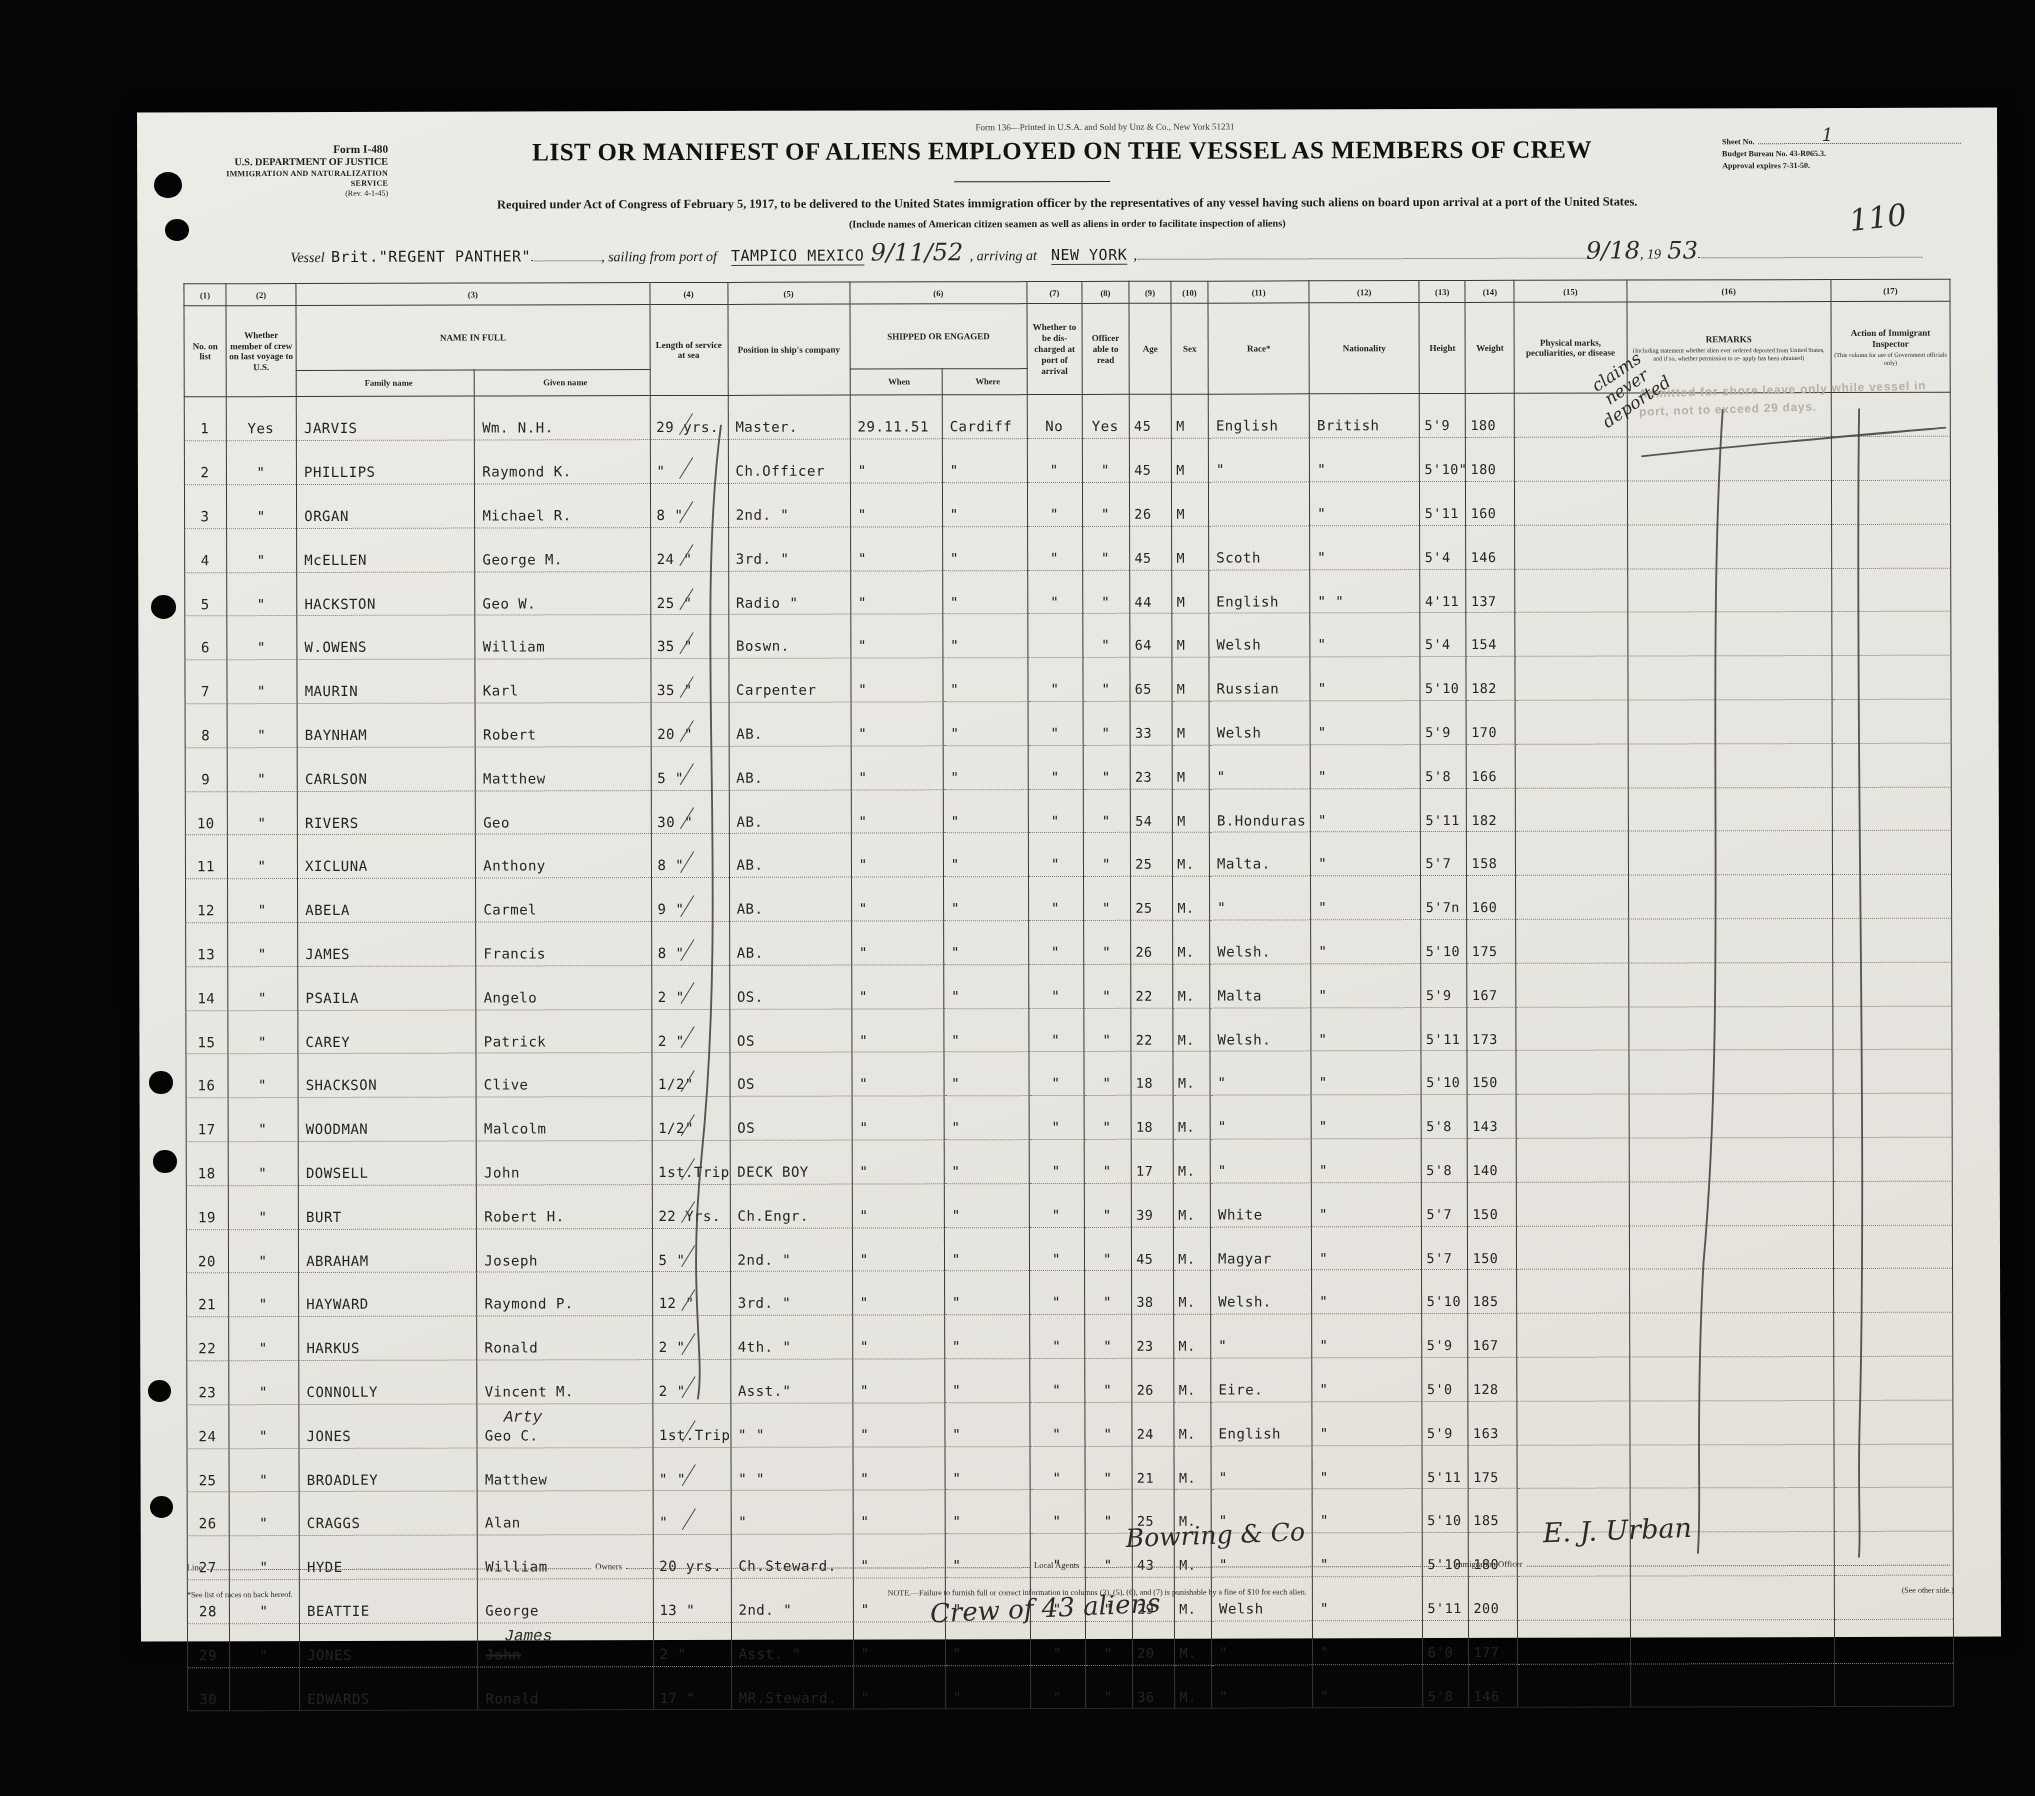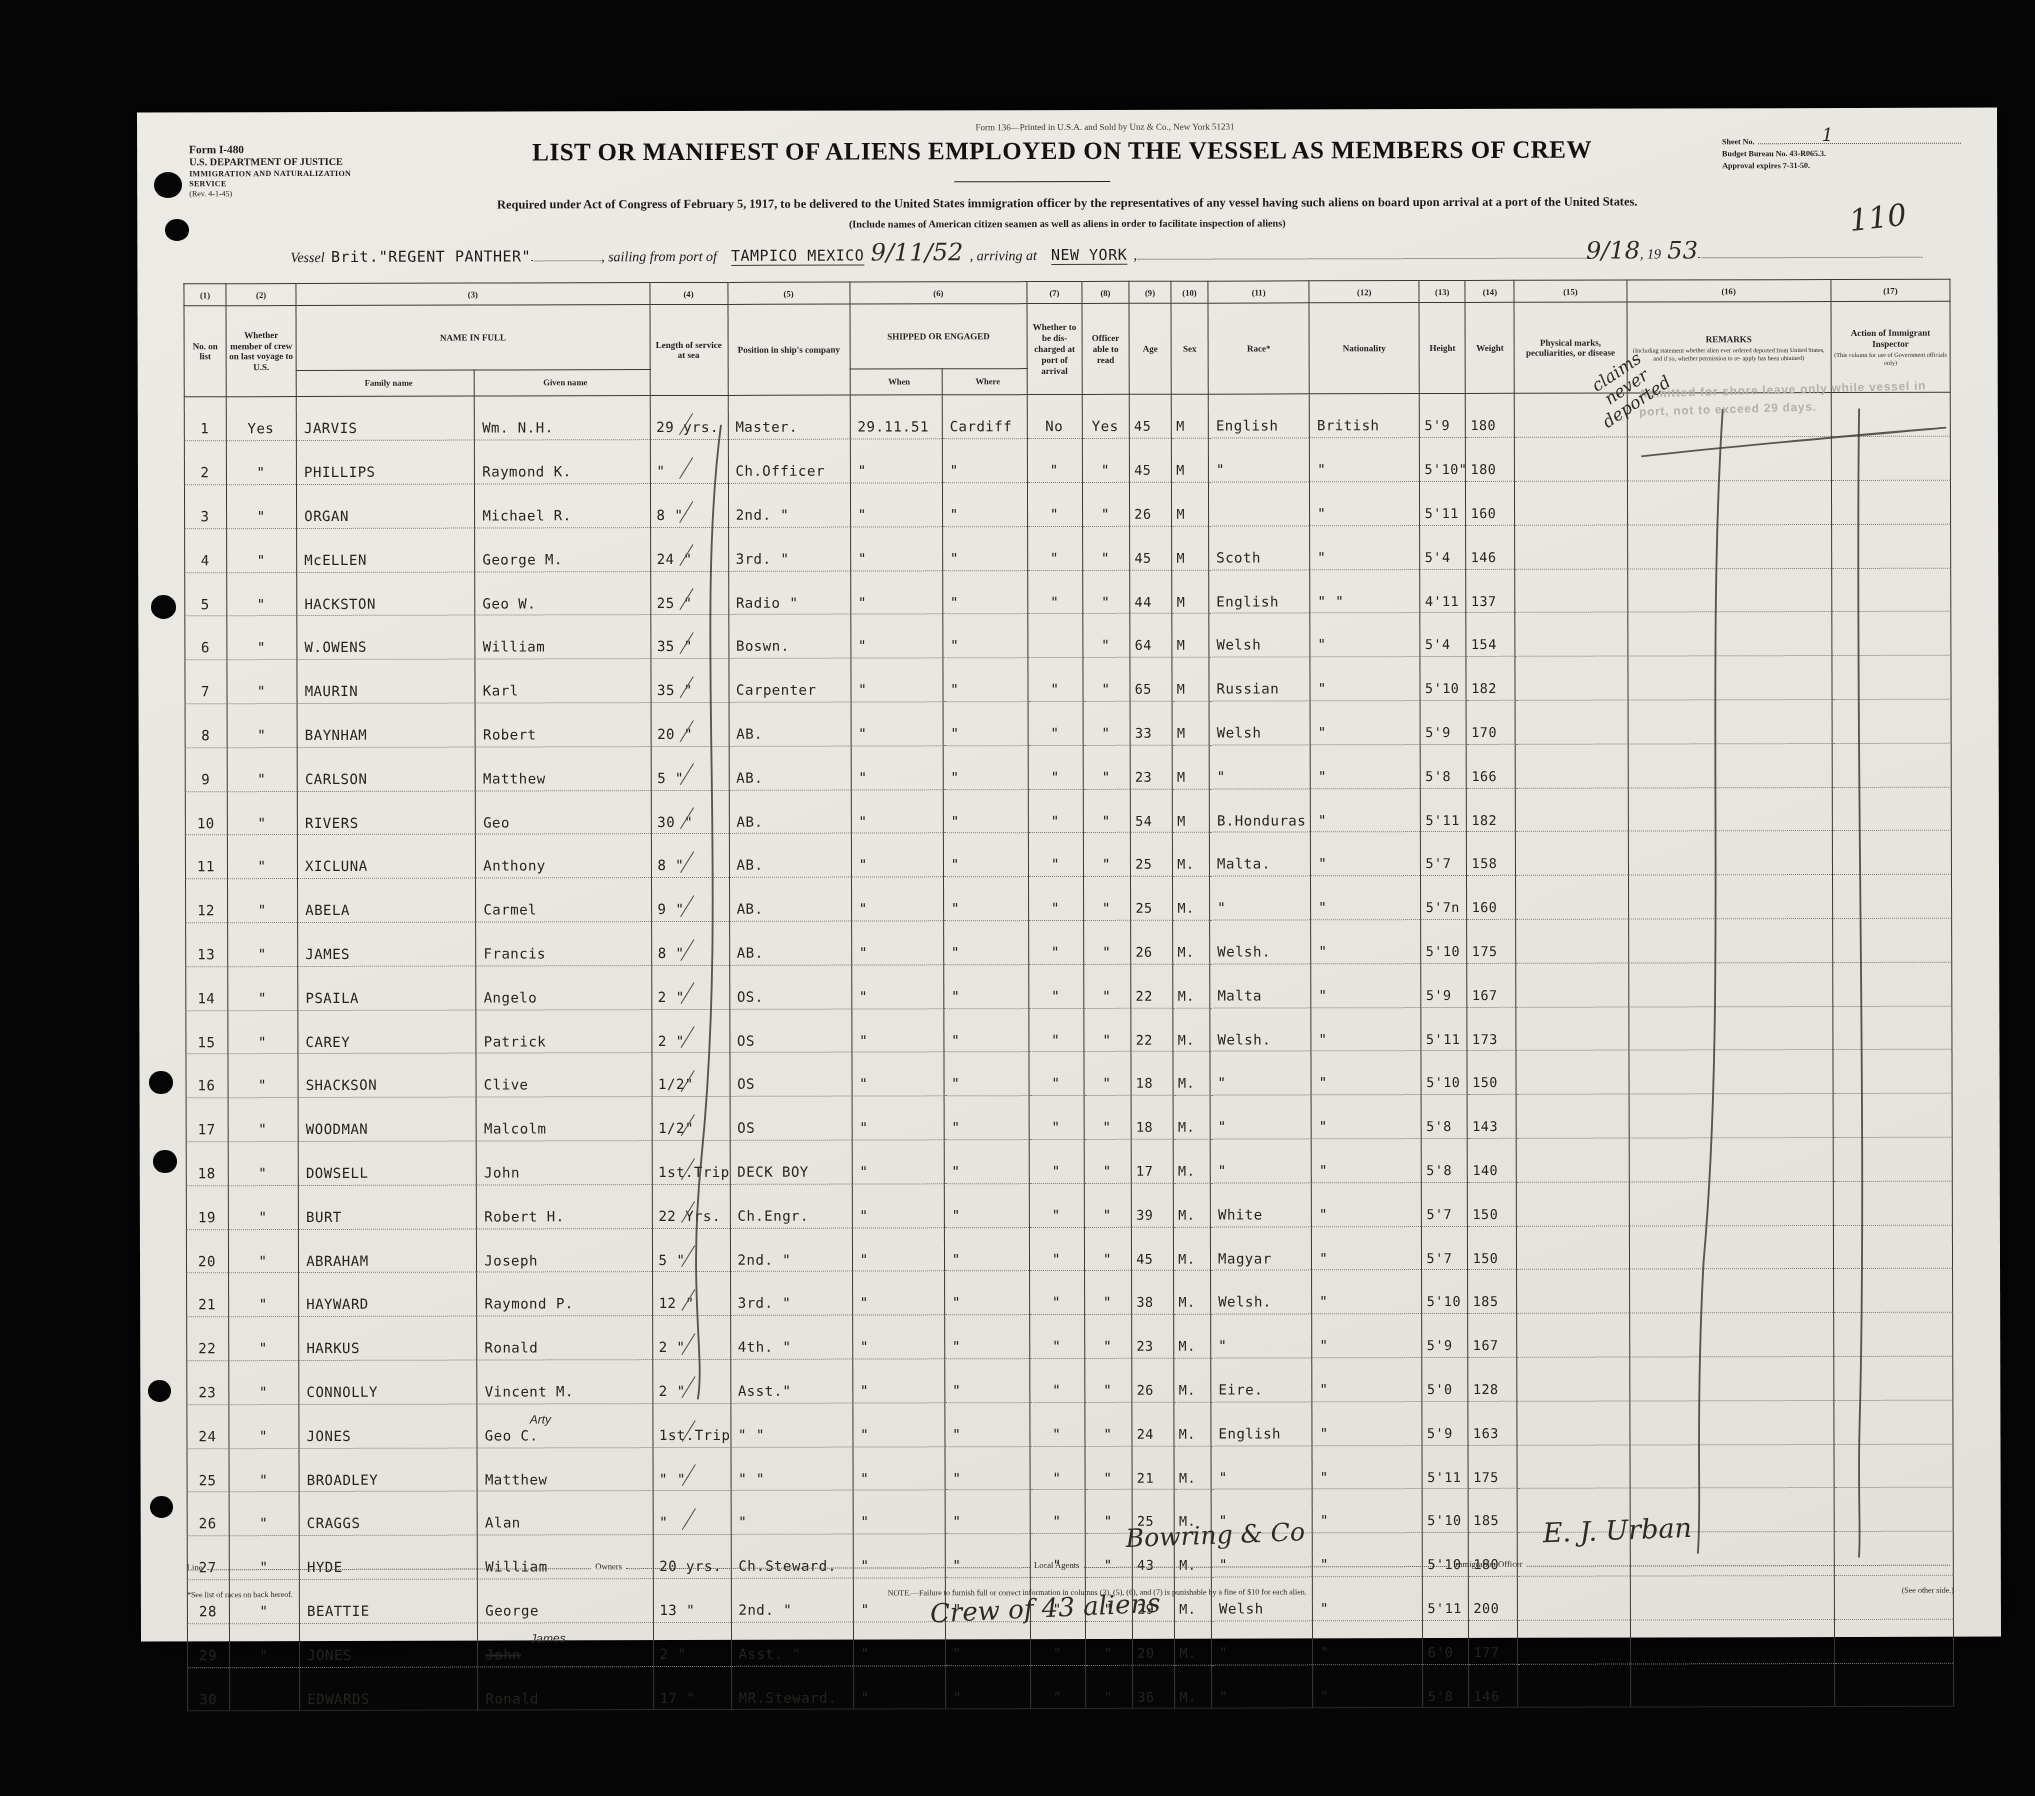--- a/index.html
+++ b/index.html
@@ -13,21 +13,21 @@
     position:absolute;left:139px;top:110px;width:1860px;height:1529px;
     background:linear-gradient(160deg,#edebe6 0%,#e8e6e0 45%,#e2e0d9 100%);
     transform:rotate(-0.15deg);
     box-shadow:0 0 21.5px rgba(0,0,0,.8);
     color:#1c1b18;
   }
   .punch{position:absolute;border-radius:50%;background:#050505;}
   
   .print-line{position:absolute;top:11.8px;left:0;right:0;text-align:center;
     font-size:9px;color:#3a3833;transform:translateX(38px);}
-  .agency{position:absolute;top:30px;left:52px;width:199px;text-align:left;line-height:1.25;}
+  .agency{position:absolute;top:30px;left:52px;width:199px;text-align:right;line-height:1.25;}
   .agency .l1{font-weight:bold;font-size:11.3px;}
   .agency .l2{font-weight:bold;font-size:10.2px;}
   .agency .l3{font-weight:bold;font-size:8px;letter-spacing:0.3px;}
   .agency .l4{font-size:8px;}
   .doc-title{position:absolute;top:27px;left:269px;right:279px;text-align:center;
     font-weight:bold;font-size:25px;letter-spacing:0.5px;color:#131210;}
   .title-underline{position:absolute;top:71px;left:50%;width:156px;margin-left:-113px;
     border-top:1.6px solid #23221f;}
   .sheet{position:absolute;top:28px;right:33px;width:242px;font-size:8px;line-height:1.5;}
   .sheet .row1{display:flex;align-items:baseline;}
@@ -65,22 +65,22 @@
     border-bottom:1.1px dotted #807c70;height:39px;vertical-align:bottom;
     padding:0 3.2px 3.8px 7px;font-family:"DejaVu Sans Mono", monospace;
     font-size:14px;color:#26241f;position:relative;white-space:nowrap;letter-spacing:0.5px;}
   .manifest tbody tr:last-child td{border-bottom:none;}
   td.c-no,td.c-crew,td.c-disch,td.c-read{text-align:center;padding-left:2.1px;}
   td.c-age,td.c-sex,td.c-ht,td.c-wt{padding-left:4.3px;padding-right:1.1px;font-size:13.4px;}
   td.c-svc{padding-left:6px;}
   td.slashed::after{content:"";position:absolute;left:38%;bottom:4.3px;width:25px;
     border-top:1.6px solid #4a4843;transform:rotate(-58deg);transform-origin:left bottom;}
   .struck{text-decoration:line-through;text-decoration-thickness:1.6px;}
-  .cell-hand{position:absolute;left:52px;bottom:20.4px;font-family:Liberation Sans, sans-serif;
-    font-style:italic;font-size:12px;color:#2c2a25;letter-spacing:0;}
+  .cell-hand{position:absolute;left:26px;bottom:20.4px;font-family:Liberation Mono, monospace;
+    font-style:italic;font-size:16px;color:#2c2a25;letter-spacing:0;}
   
   .stamp{position:absolute;left:1501px;top:273px;width:317px;
     font-family:"Liberation Sans", sans-serif;font-weight:bold;font-size:11.8px;
     color:#b5b1a6;letter-spacing:0.8px;line-height:1.5;transform:rotate(-1.5deg);}
   .remarks-hand{position:absolute;left:1450px;top:252px;transform:rotate(-34deg);
     font-size:17px;line-height:1.05;white-space:pre-line;text-align:center;}
   .pen-lines{position:absolute;left:0;top:0;pointer-events:none;}
   .pen-lines path{fill:none;stroke:#3e3c36;stroke-width:3.5;opacity:.85;}
   
   .footer-1{position:absolute;left:46px;top:1450px;width:1767px;display:flex;

